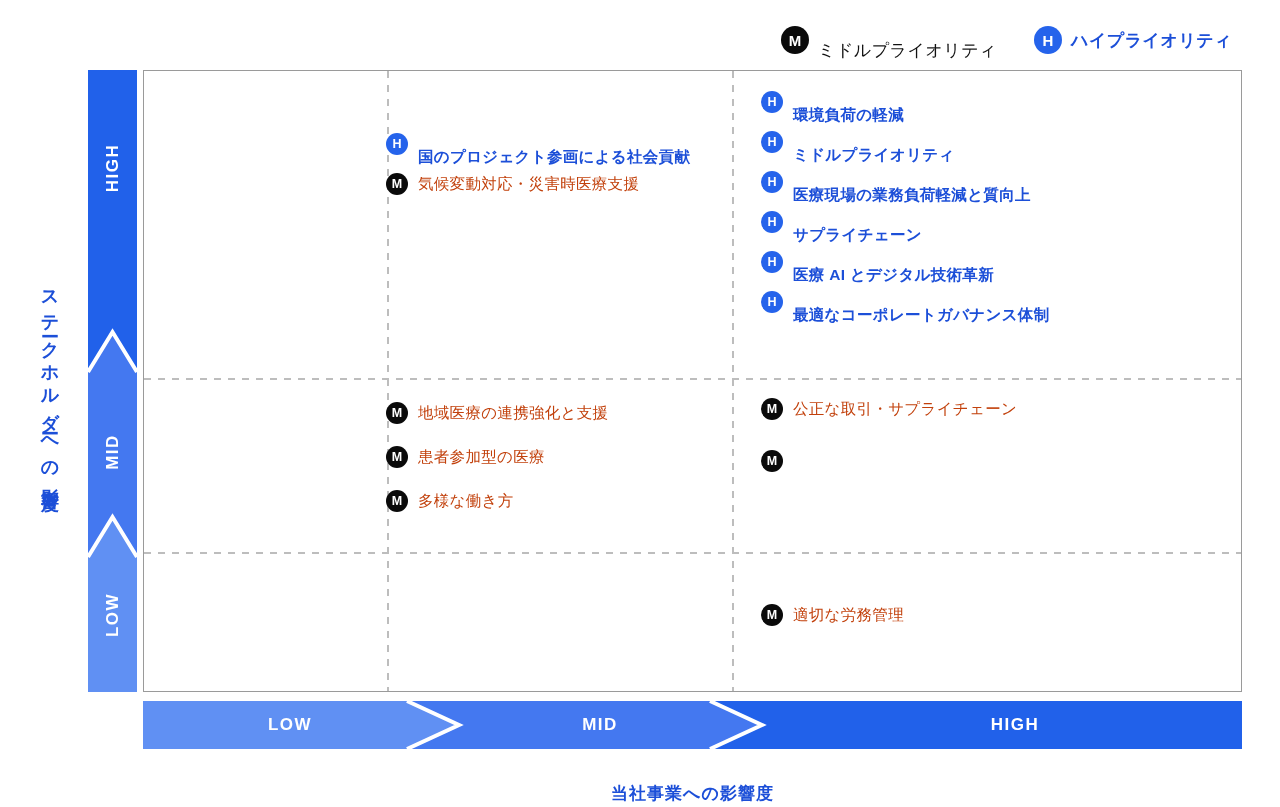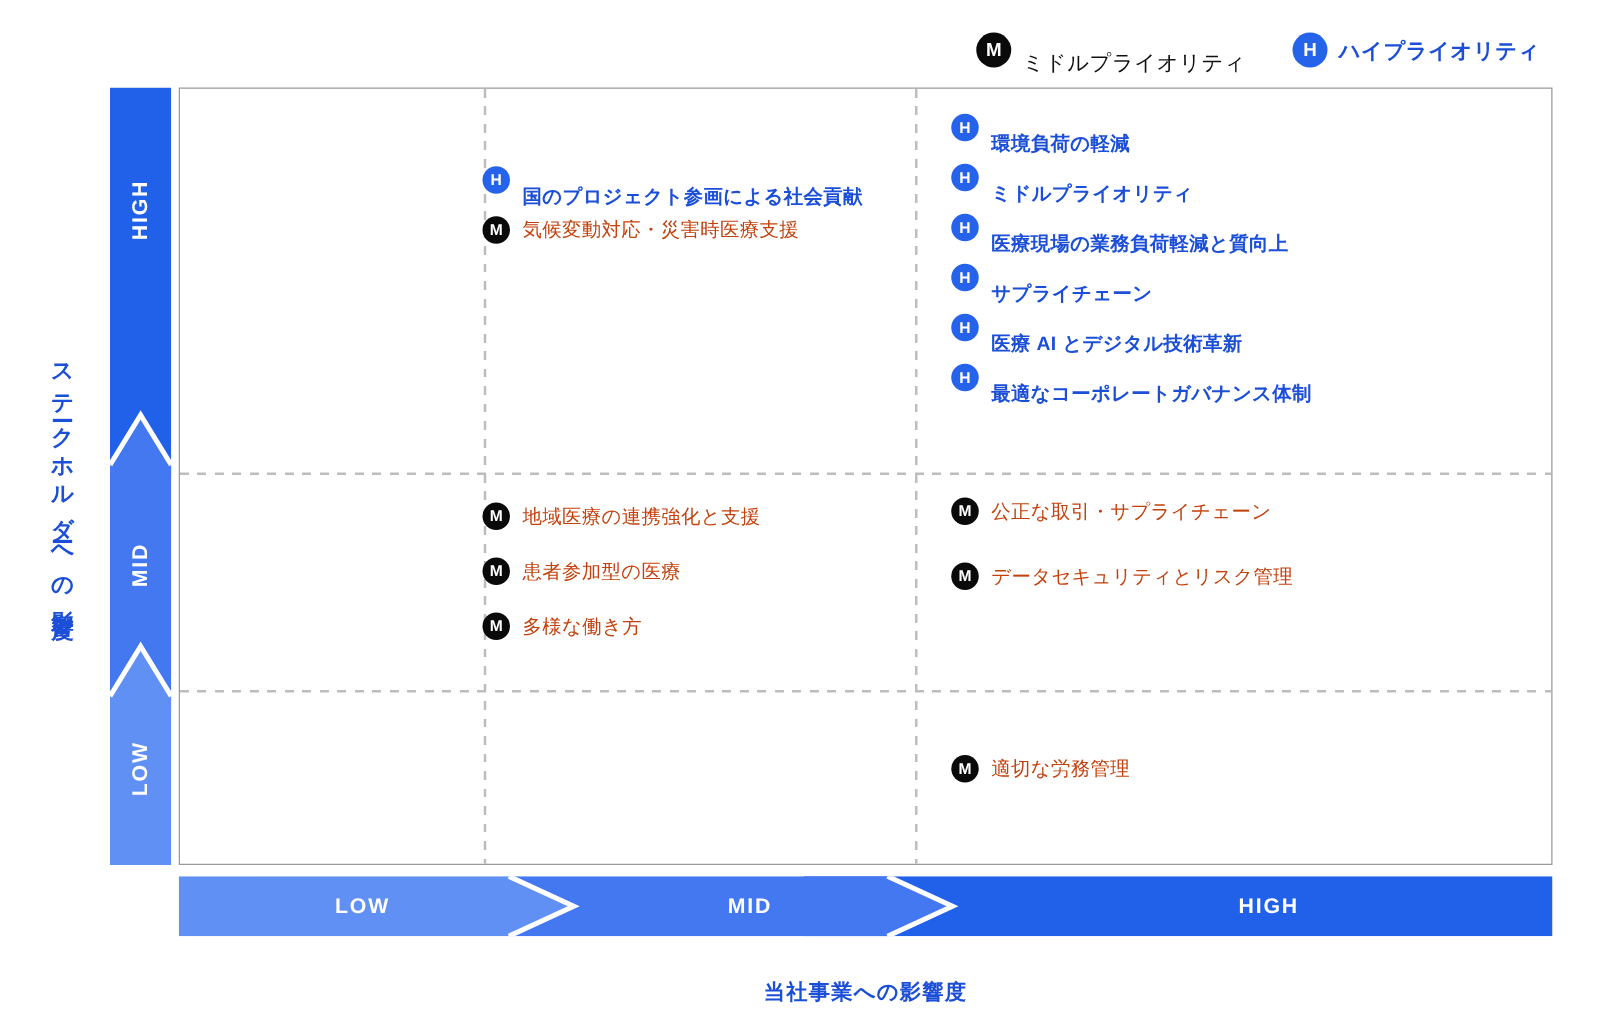--- a/index.html
+++ b/index.html
@@ -152,21 +152,20 @@
           <span class="item-label">多様な働き方</span>
         </div>
       </div>
     <div class="cluster c-high-mid">
         <div class="item mid">
           <span class="badge b-m">M</span>
           <span class="item-label">公正な取引・サプライチェーン</span>
         </div>
         <div class="item mid">
           <span class="badge b-m">M</span>
-          <span class="item-label">データセキュリティとリスク管理</span>
         </div>
       </div>
     <div class="cluster c-high-low">
         <div class="item mid">
           <span class="badge b-m">M</span>
           <span class="item-label">適切な労務管理</span>
         </div>
       </div>
   </div>
 

